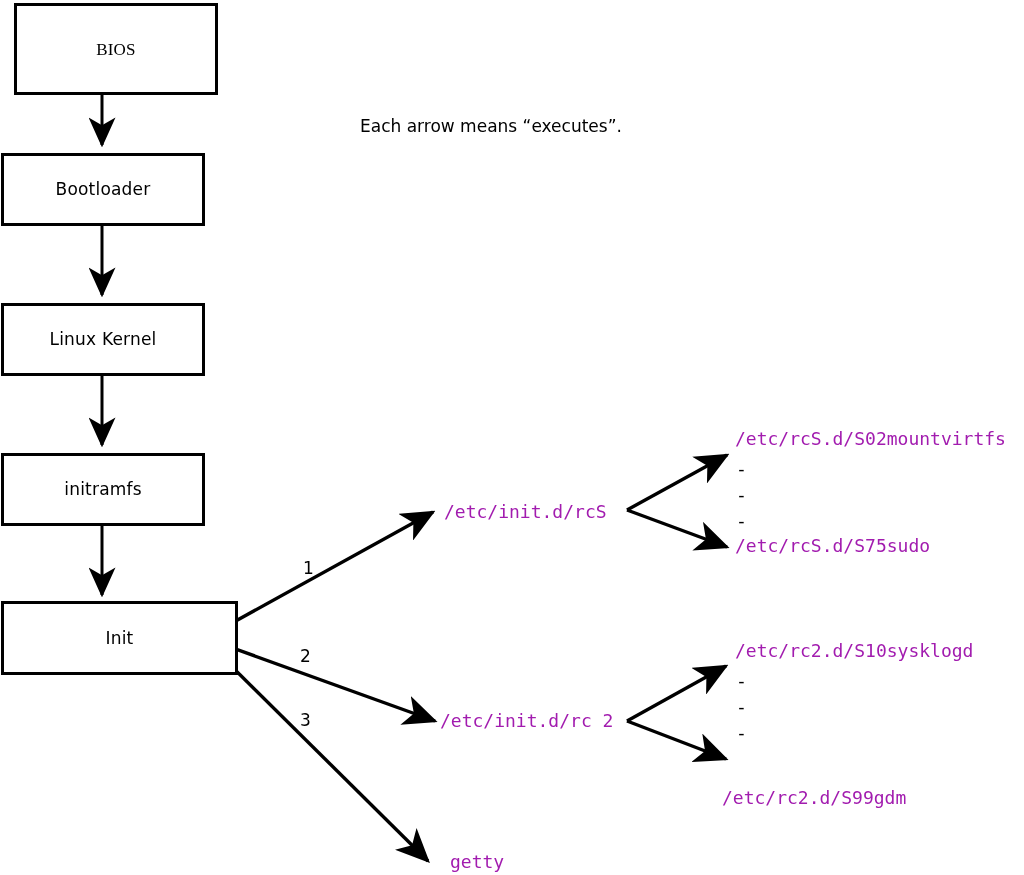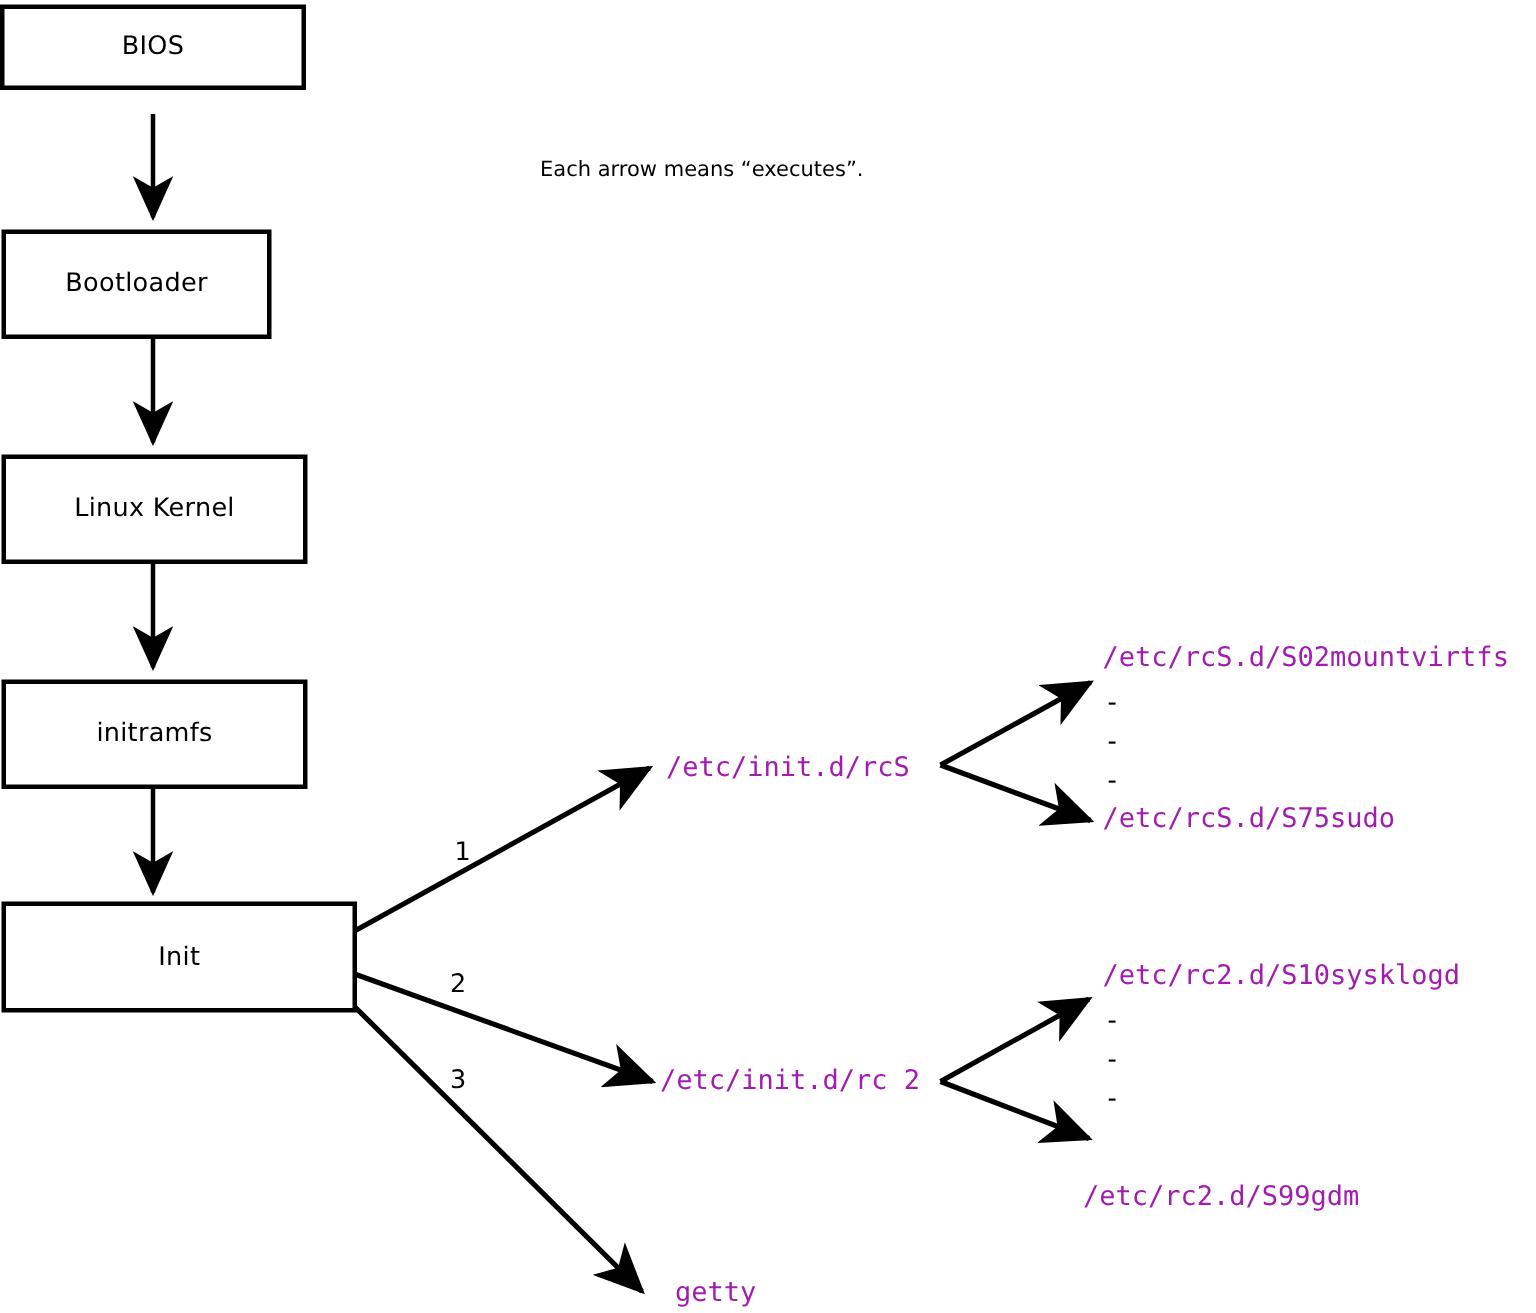--- a/index.html
+++ b/index.html
@@ -44,24 +44,25 @@
     position: absolute;
     font-family: "DejaVu Sans Mono", monospace;
     font-size: 18px;
     line-height: 1;
     white-space: pre;
     color: #a21caf;
   }
   .sans-label {
     position: absolute;
     font-family: "DejaVu Sans", sans-serif;
-    font-size: 14px;
+    font-size: 17px;
     line-height: 1;
     white-space: pre;
     color: #000000;
+    margin-top: 12px;
   }
   .edge-number {
     position: absolute;
     font-family: "DejaVu Sans", sans-serif;
     font-size: 17px;
     line-height: 1;
     color: #000000;
   }
   .ellipsis-dash {
     position: absolute;
@@ -114,25 +115,25 @@
     </g>
 
     <g>
       <line x1="627" y1="721" x2="726" y2="666" stroke="#000000" stroke-width="3.4" marker-end="url(#arrowhead)"></line>
     </g>
     <g>
       <line x1="627" y1="721" x2="726" y2="759" stroke="#000000" stroke-width="3.4" marker-end="url(#arrowhead)"></line>
     </g>
   </svg>
 
-  <div class="node-box" style="left:0; top:3px; width:204px; height:57px;">
+  <div class="node-box" style="left:14px; top:3px; width:204px; height:92px;font-family:Liberation Serif, serif;">
     <span>BIOS</span>
   </div>
 
-  <div class="node-box" style="left:1px; top:153px; width:180px; height:73px;">
+  <div class="node-box" style="left:1px; top:153px; width:204px; height:73px;">
     <span>Bootloader</span>
   </div>
 
   <div class="node-box" style="left:1px; top:303px; width:204px; height:73px;">
     <span>Linux Kernel</span>
   </div>
 
   <div class="node-box" style="left:1px; top:453px; width:204px; height:73px;">
     <span>initramfs</span>
   </div>

